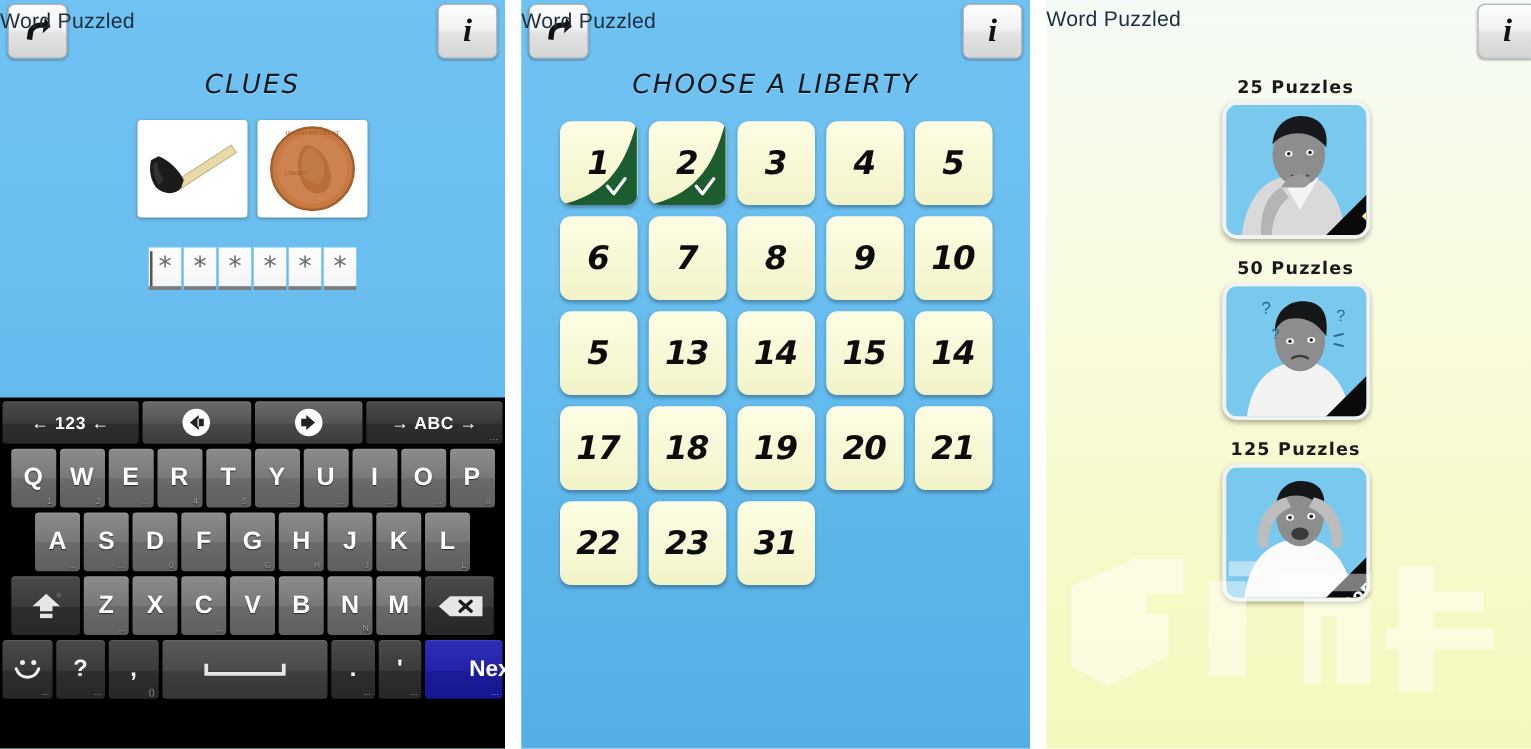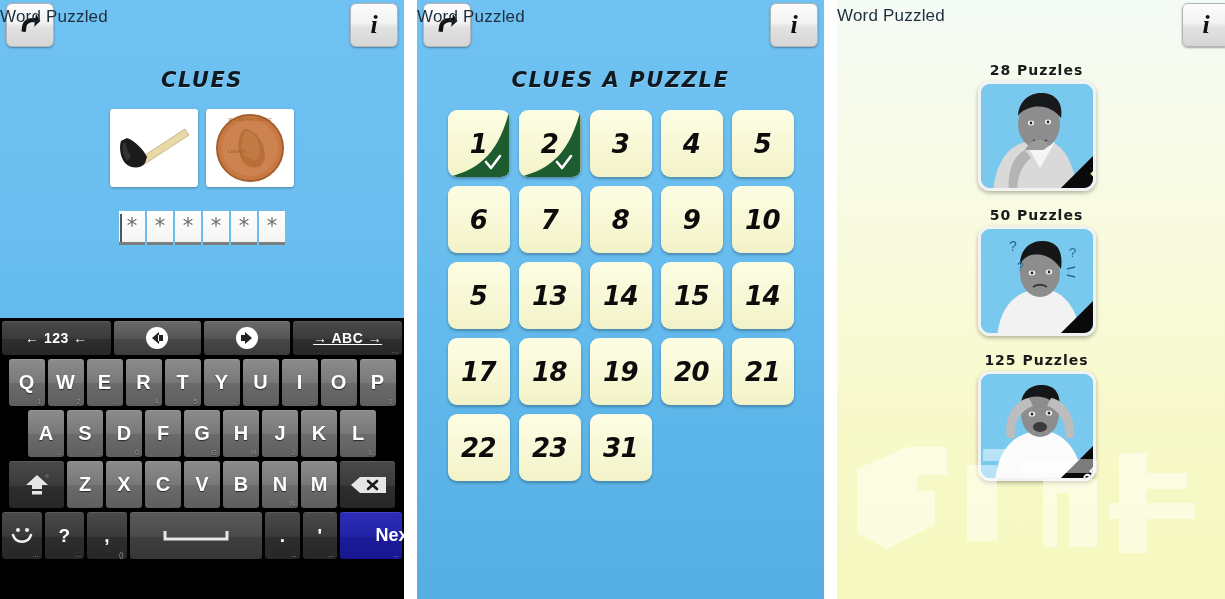--- a/index.html
+++ b/index.html
@@ -50,24 +50,24 @@
     font-family: "Liberation Serif", serif;
     font-style: italic; font-weight: bold;
     font-size: 26px; color: #111; line-height: 1;
   }
   .btn-back svg { width: 26px; height: 26px; display: block; }
 
   
   .screen-heading {
     text-align: center;
     font-family: "DejaVu Sans", sans-serif;
-    font-weight: bold; font-style: italic;
+    font-weight: normal; font-style: italic;
     font-size: 21px; color: #101820;
     letter-spacing: 1.6px;
-    margin-top: 20px;
+    margin-top: 7px;
     text-shadow: 0 1px 0 rgba(255,255,255,.35);
   }
 
   
   .clue-row {
     display: flex; justify-content: center; gap: 8px;
     margin-top: 17px;
   }
   .clue-card {
     width: 88px; height: 78px;
@@ -118,21 +118,21 @@
     user-select: none;
   }
   .key .hint {
     position: absolute; right: 3px; bottom: 1px;
     font-size: 7px; font-weight: normal; color: #9a9a9a;
   }
   .key-fn { height: 34px; font-size: 14px; letter-spacing: .5px; }
   .row-fn .k-123 { width: 138px; }
   .row-fn .k-arrow { width: 110px;
     background: linear-gradient(180deg, #6a6a6a 0%, #545454 52%, #484848 53%, #3c3c3c 100%); }
-  .row-fn .k-abc { width: 138px; text-decoration: underline; }
+  .row-fn .k-abc { width: 138px; }
   .arrow-circ { width: 24px; height: 24px; }
 
   .key-letter {
     width: 36px; height: 47px; font-size: 20px;
     background: linear-gradient(180deg, #8c8c8c 0%, #787878 50%, #6b6b6b 51%, #5e5e5e 100%);
     text-shadow: 0 1px 1px rgba(0,0,0,.6);
   }
   .row-2 { padding-left: 18px; padding-right: 18px; }
   .key-shift, .key-del {
     width: 55px; height: 47px;
@@ -486,21 +486,21 @@
               <path d="M16 5 C 9 5 5 9 5 14 L 5 19 L 9 19 L 9 14 C 9 11 12 9 16 9 L 16 13 L 21 7 L 16 1 Z" fill="#111" transform="rotate(8 12 12)"></path>
             </svg>
         </span>
       </div>
       <div class="app-title">Word Puzzled</div>
       <div class="btn-chrome btn-info">
         <span class="glyph">i</span>
       </div>
     </div>
 
-    <div class="screen-heading">CLUES A PUZZLE</div>
+    <div class="screen-heading">CHOOSE A LIBERTY</div>
 
     <div class="puzzle-grid">
       <div class="puz-tile solved">
           <span class="puz-num">1</span>
           <svg class="puz-check" viewBox="0 0 20 20">
             <path d="M3 9 L8 15 L17 3" stroke="#fff" stroke-width="2.6" fill="none" stroke-linecap="round" stroke-linejoin="round"></path>
           </svg>
         </div>
       <div class="puz-tile solved">
           <span class="puz-num">2</span>
@@ -585,21 +585,21 @@
     <div class="header">
       <div class="app-title">Word Puzzled</div>
       <div class="btn-chrome btn-info">
         <span class="glyph">i</span>
       </div>
     </div>
 
     <div class="packs">
 
       <div class="pack">
-        <div class="pack-label">28  Puzzles</div>
+        <div class="pack-label">25  Puzzles</div>
         <div class="pack-thumb">
           <svg viewBox="0 0 118 110" width="118" height="110">
             <rect width="118" height="110" fill="#79c9ee"></rect>
             <path d="M12 110 C 14 78 28 62 44 58 L 70 58 C 86 64 94 84 96 110 Z" fill="#d9d9d9"></path>
             <path d="M44 58 L 59 84 L 74 58 Z" fill="#f4f4f4"></path>
             <ellipse cx="58" cy="40" rx="21" ry="25" fill="#8d8d8d"></ellipse>
             <path d="M37 32 C 38 14 52 8 62 9 C 76 10 82 20 80 34 C 74 26 64 21 52 23 C 44 25 39 28 37 32 Z" fill="#17191c"></path>
             <ellipse cx="50" cy="39" rx="3" ry="2.4" fill="#fafafa"></ellipse>
             <ellipse cx="67" cy="38" rx="3" ry="2.4" fill="#fafafa"></ellipse>
             <circle cx="50" cy="39" r="1.4" fill="#222"></circle>

